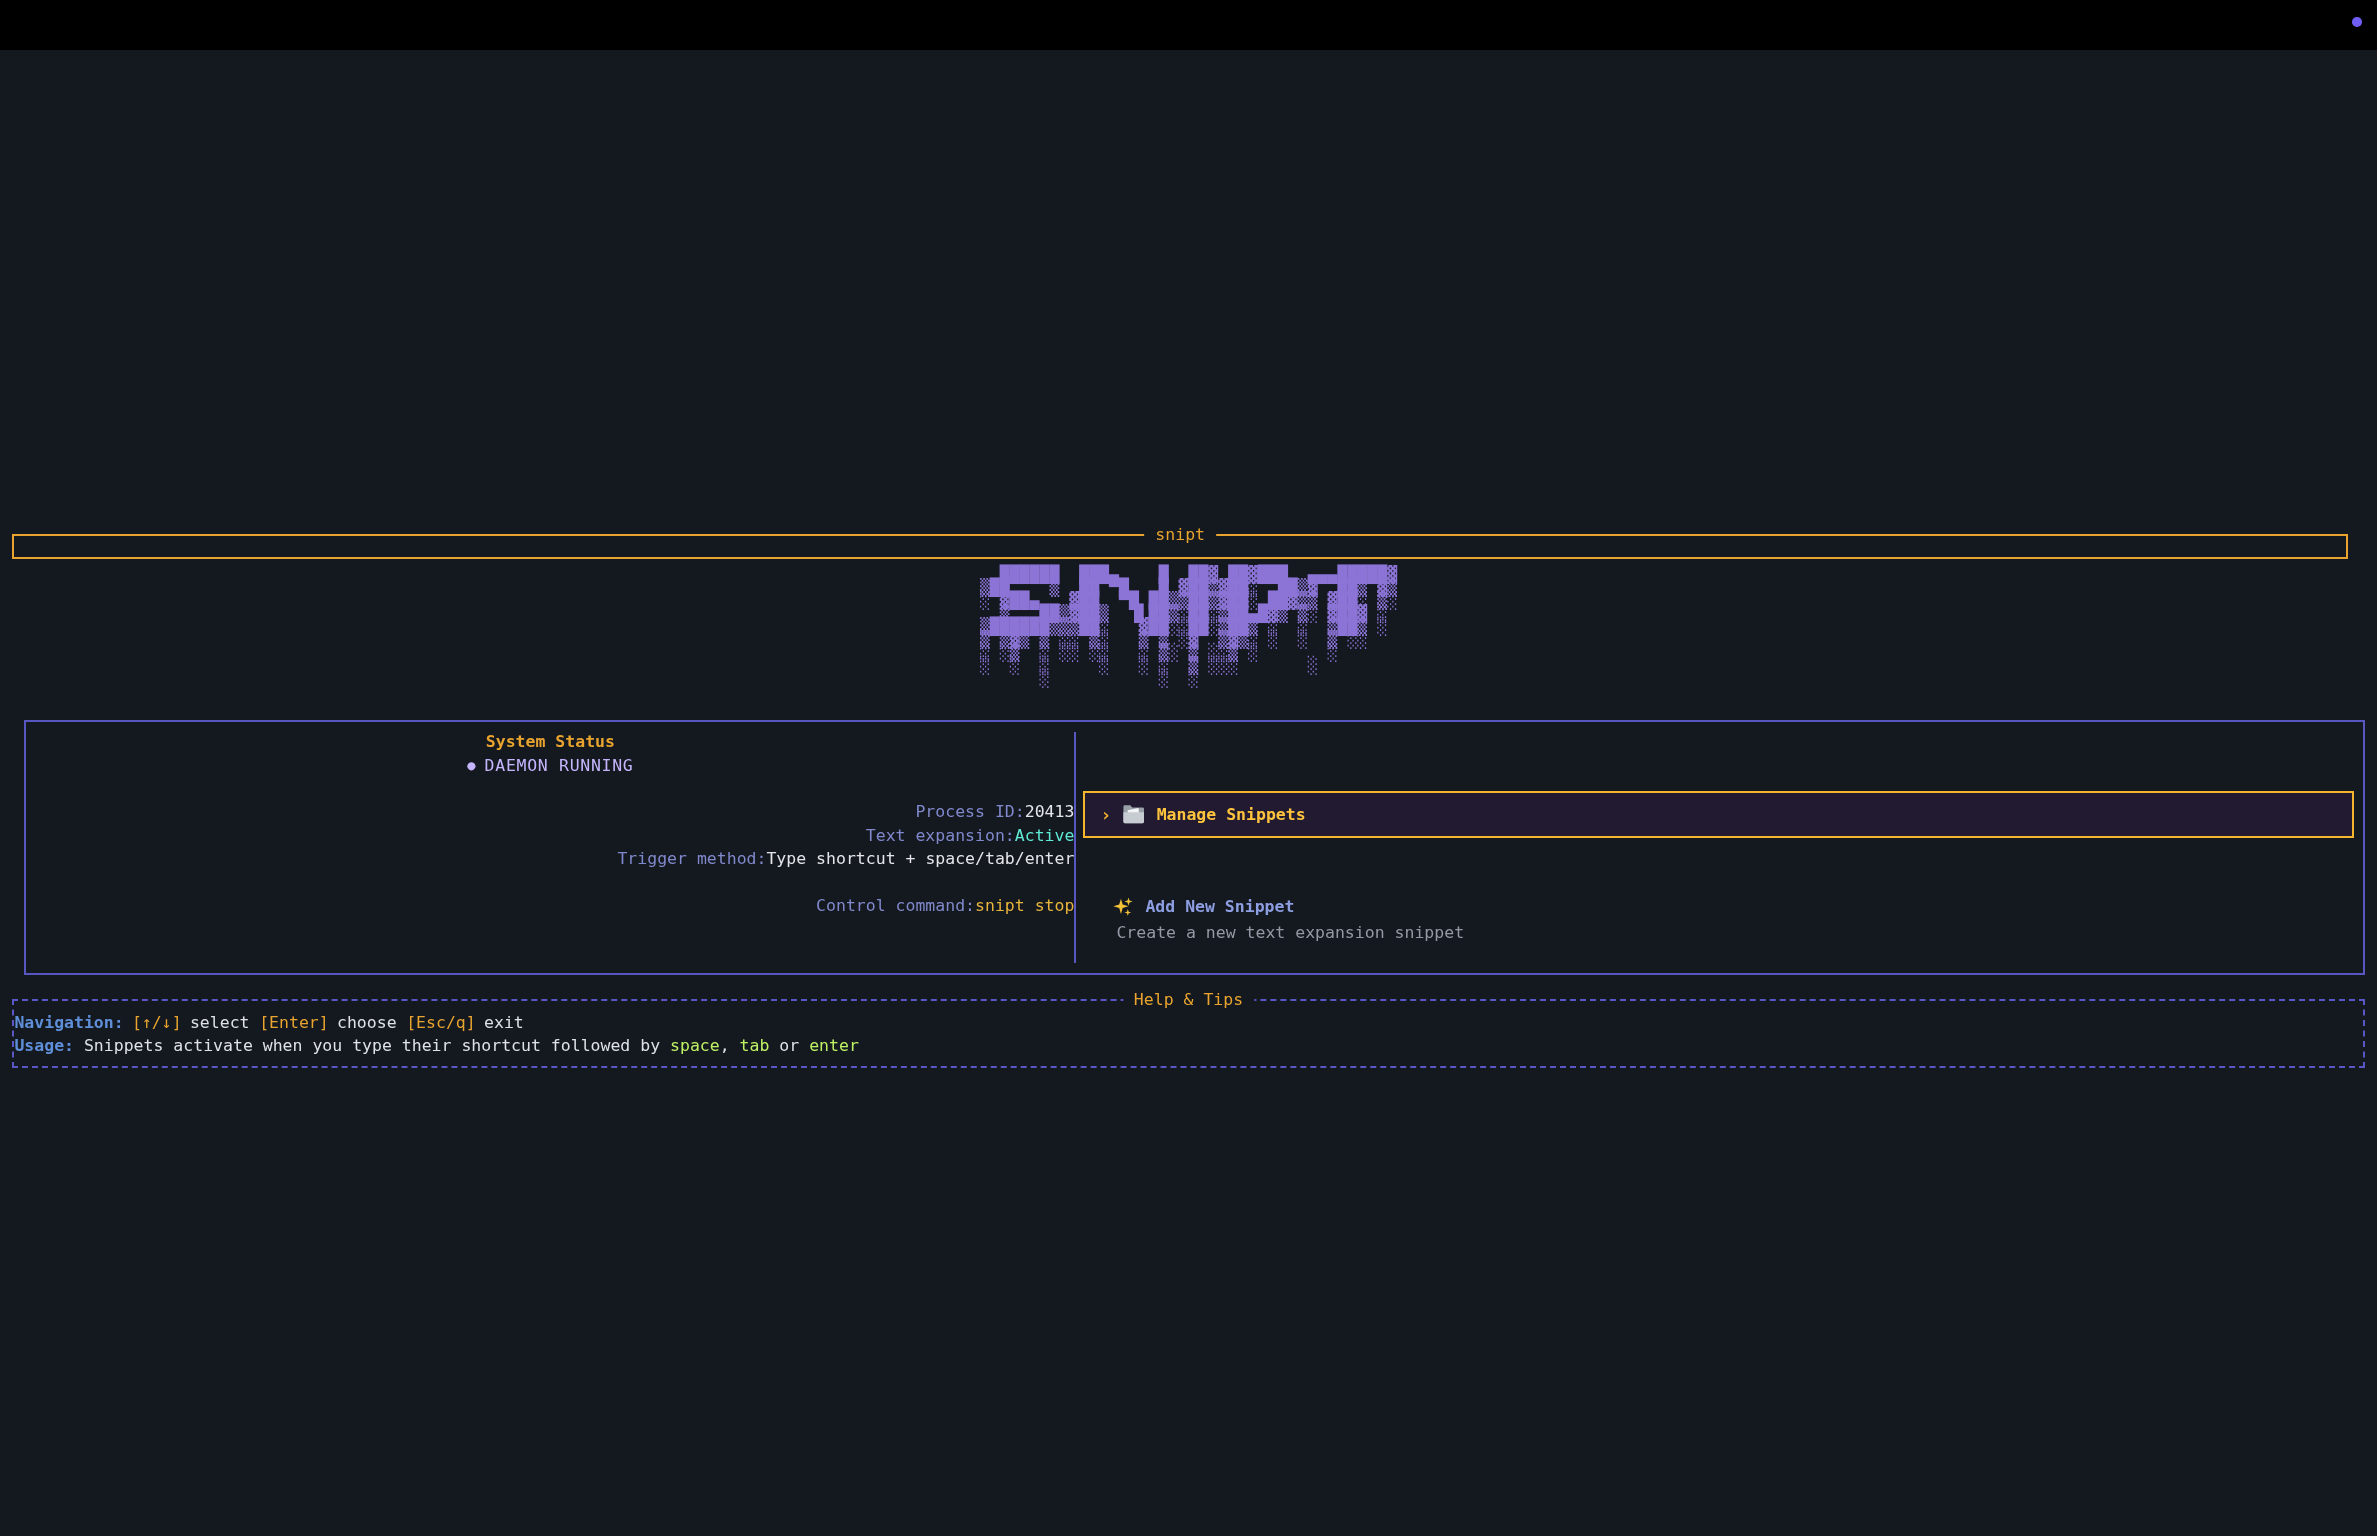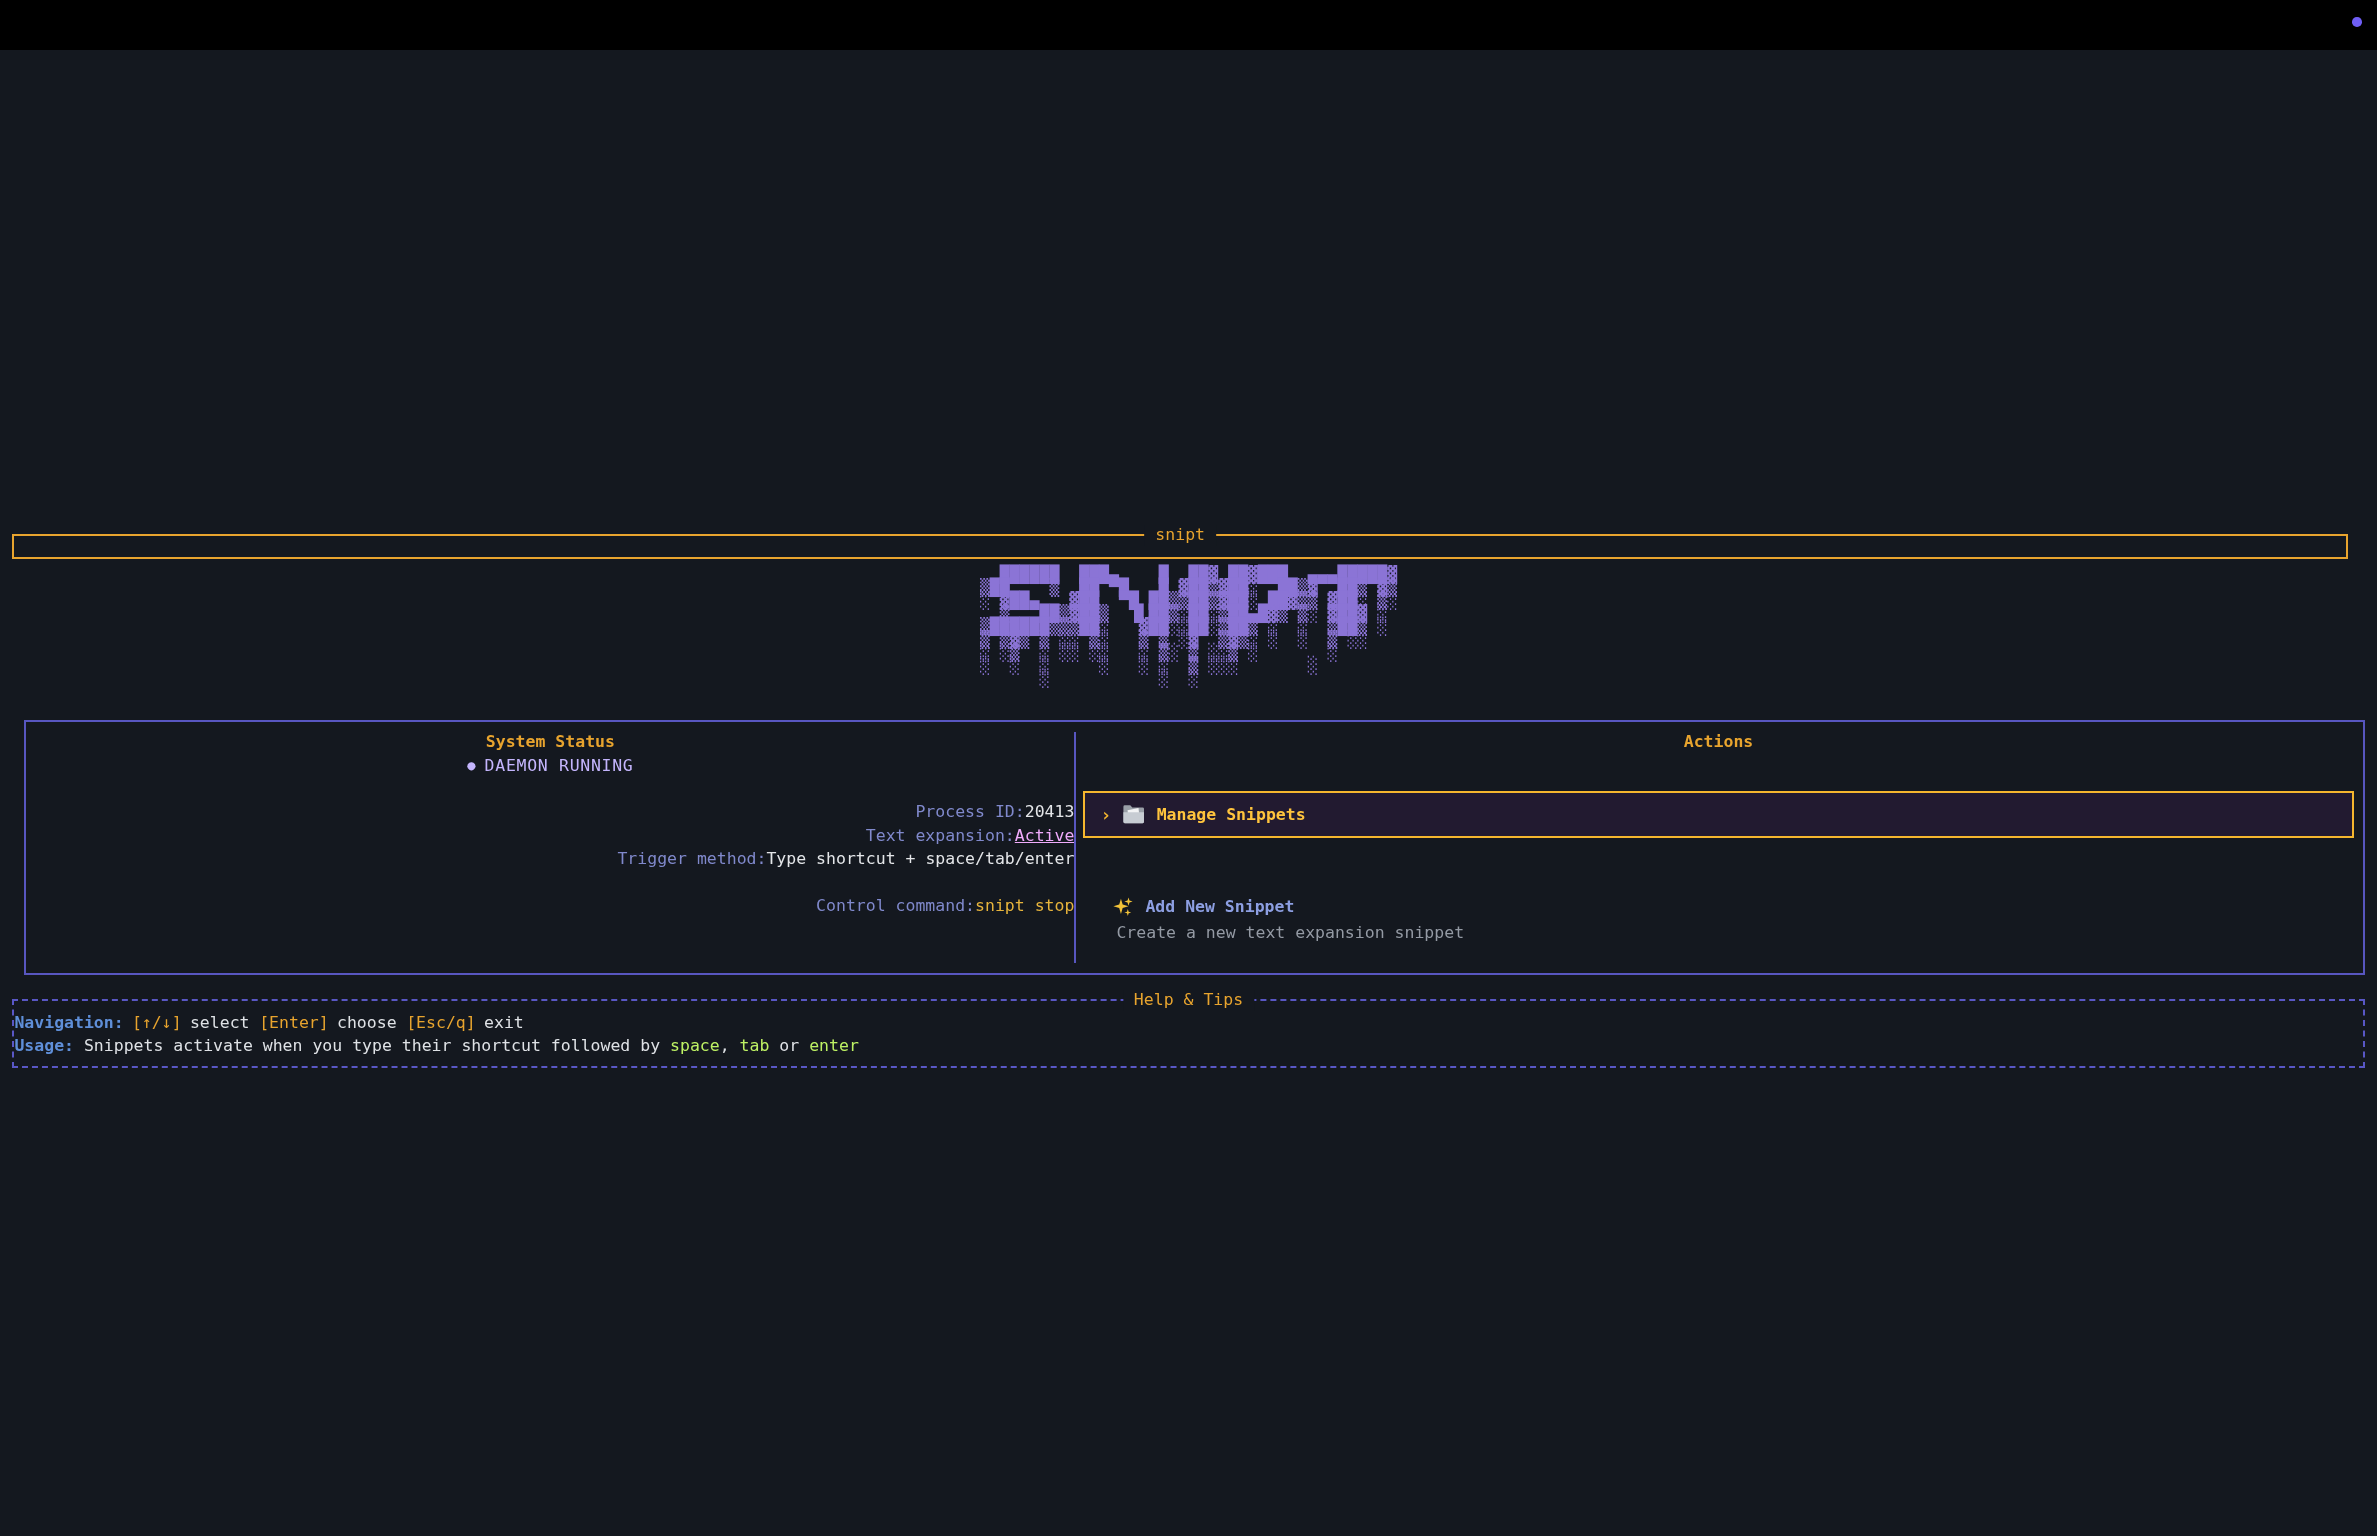--- a/index.html
+++ b/index.html
@@ -40,21 +40,21 @@
 
   .row{line-height:23.4px;height:23.4px;white-space:pre;}
   .centered{text-align:center;}
   .panel-title{color:#e8a42e;font-weight:bold;}
   .daemon{color:#c4b5fd;font-weight:normal;letter-spacing:0.7px;}
   .status-dot{font-size:13.8px;margin-right:8.3px;vertical-align:1.4px;}
   .blank-row{height:23.4px;}
   .info-row{padding-left:5.5px;color:#8089cc;text-align:right;}
   .info-label{display:inline-block;width:17ch;color:#8089cc;}
   .v-white{color:#e4e6e9;}
-  .v-green{color:#f0abfc;text-decoration:underline;}
+  .v-green{color:#5eead4;}
   .v-gold{color:#e7b43c;}
 
   
   .select-box{
     position:absolute;top:69px;left:9px;right:8.3px;height:43px;
     border:2.1px solid #f5b62e;background:#221a30;
     display:flex;align-items:center;padding-left:15px;box-sizing:content-box;
   }
   .chevron{color:#f5b62e;font-size:18px;font-weight:bold;margin-right:11px;}
   .icon-gap{margin-right:11px;display:inline-flex;align-items:center;}
@@ -105,21 +105,20 @@
     <div class="row centered daemon"><span class="status-dot">●</span><span>DAEMON RUNNING</span></div>
     <div class="blank-row"></div>
     <div class="row info-row"><span class="info-label">Process ID:</span><span class="v-white">20413</span></div>
     <div class="row info-row"><span class="info-label">Text expansion:</span><span class="v-green">Active</span></div>
     <div class="row info-row"><span class="info-label">Trigger method:</span><span class="v-white">Type shortcut + space/tab/enter</span></div>
     <div class="blank-row"></div>
     <div class="row info-row"><span class="info-label">Control command:</span><span class="v-gold">snipt stop</span></div>
   </div>
 
   <div class="right-panel">
-    <div class="row centered panel-title">Actions</div>
 
     <div class="select-box">
       <span class="chevron">›</span>
       <span class="icon-gap">
         <svg width="23.4" height="20.6" viewBox="0 0 34 30">
           <path d="M2 4 Q2 2 4 2 L12 2 L15 5 L30 5 Q32 5 32 7 L32 26 Q32 28 30 28 L4 28 Q2 28 2 26 Z" fill="#9aa0a8"></path>
           <path d="M8 9 L24 6 L26 24 L10 26 Z" fill="#f2f3f5"></path>
           <path d="M2 12 L32 12 L32 26 Q32 28 30 28 L4 28 Q2 28 2 26 Z" fill="#c7ccd3"></path>
         </svg>
       </span>

